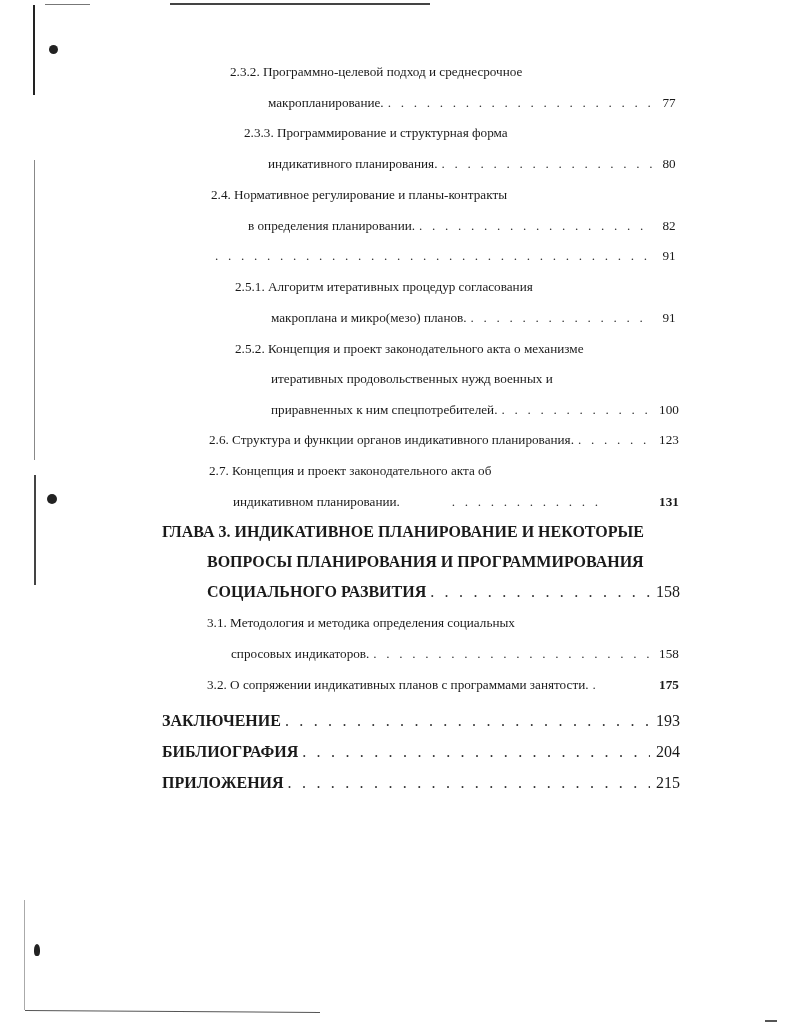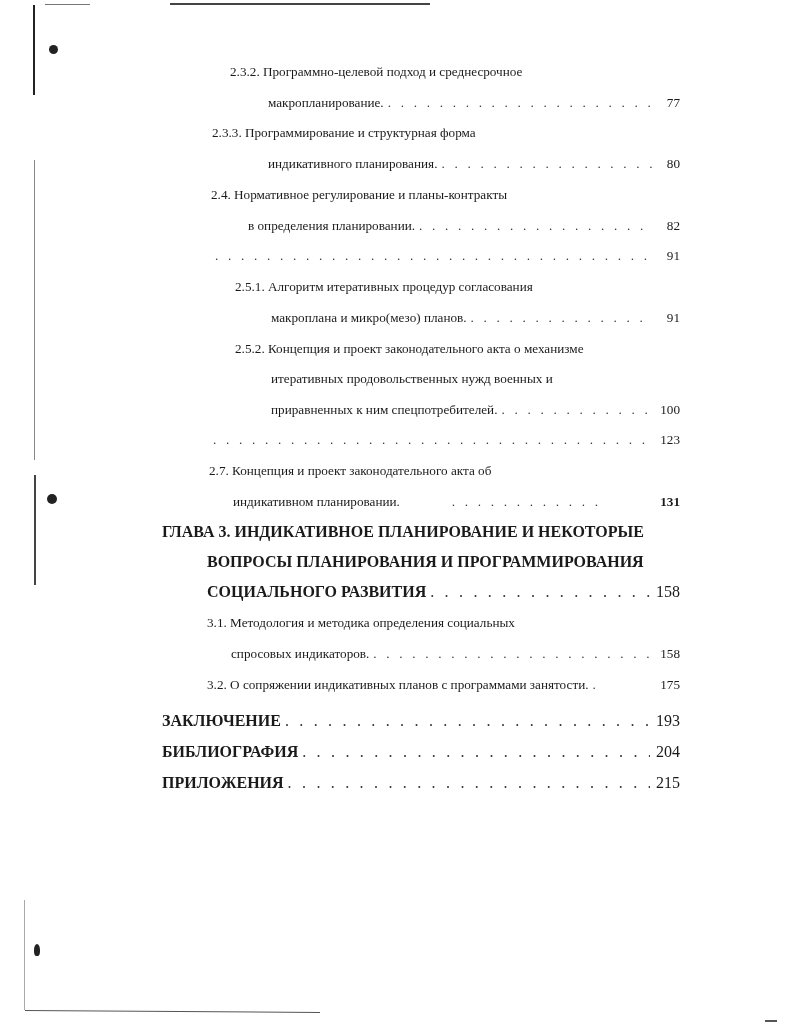--- a/index.html
+++ b/index.html
@@ -13,21 +13,21 @@
   .toc-line {
     position: absolute; height: 20px; line-height: 20px;
     font-size: 13.2px; white-space: nowrap;
     display: flex; align-items: baseline;
   }
   .toc-line .txt { flex: 0 0 auto; }
   .toc-line .dots {
     flex: 1 1 auto; overflow: hidden; white-space: nowrap;
     letter-spacing: 3.2px; margin: 0 6px 0 4px; color: #333;
   }
-  .toc-line .pg { flex: 0 0 auto; text-align: right; min-width: 22px; }
+  .toc-line .pg { flex: 0 0 auto; text-align: center; min-width: 22px; }
   .bold { font-weight: bold; font-size: 16px; }
 </style>
 </head>
 <body>
 
 <div class="artifact" style="left:45px;top:4px;width:45px;height:1px;background:#777"></div>
 <div class="artifact" style="left:170px;top:3px;width:260px;height:2px;background:#444"></div>
 <div class="artifact" style="left:33px;top:5px;width:2px;height:90px"></div>
 <div class="artifact" style="left:34px;top:160px;width:1px;height:300px;background:#888"></div>
 <div class="artifact" style="left:34px;top:475px;width:2px;height:110px;background:#444"></div>
@@ -40,21 +40,21 @@
 
 <div id="toc">
     <div class="toc-line" style="left: 230px; top: 62px;">
       <span class="txt">2.3.2. Программно-целевой подход и среднесрочное</span>
     </div>
     <div class="toc-line" style="left: 268px; top: 93px; width: 412px;">
       <span class="txt">макропланирование.</span>
       <span class="dots">. . . . . . . . . . . . . . . . . . . . . . . . . . . . . . . . . . . . . . . . . . . . . . . . . . . . . . . . . . . . . . . . .</span>
       <span class="pg" style="font-weight: normal;">77</span>
     </div>
-    <div class="toc-line" style="left: 212px; top: 123px;">
+    <div class="toc-line" style="left: 244px; top: 123px;">
       <span class="txt">2.3.3. Программирование и структурная форма</span>
     </div>
     <div class="toc-line" style="left: 268px; top: 154px; width: 412px;">
       <span class="txt">индикативного планирования.</span>
       <span class="dots">. . . . . . . . . . . . . . . . . . . . . . . . . . . . . . . . . . . . . . . . . . . . . . . . . . . . . . . . . . . . . . . . .</span>
       <span class="pg" style="font-weight: normal;">80</span>
     </div>
     <div class="toc-line" style="left: 211px; top: 185px;">
       <span class="txt">2.4. Нормативное регулирование и планы-контракты</span>
     </div>
@@ -80,20 +80,21 @@
     </div>
     <div class="toc-line" style="left: 271px; top: 369px;">
       <span class="txt">итеративных продовольственных нужд военных и</span>
     </div>
     <div class="toc-line" style="left: 271px; top: 400px; width: 409px;">
       <span class="txt">приравненных к ним спецпотребителей.</span>
       <span class="dots">. . . . . . . . . . . . . . . . . . . . . . . . . . . . . . . . . . . . . . . . . . . . . . . . . . . . . . . . . . . . . . . . .</span>
       <span class="pg" style="font-weight: normal;">100</span>
     </div>
     <div class="toc-line" style="left: 209px; top: 430px; width: 471px;">
+      <span class="txt">2.6. Структура и функции органов индикативного планирования.</span>
       <span class="dots">. . . . . . . . . . . . . . . . . . . . . . . . . . . . . . . . . . . . . . . . . . . . . . . . . . . . . . . . . . . . . . . . .</span>
       <span class="pg" style="font-weight: normal;">123</span>
     </div>
     <div class="toc-line" style="left: 209px; top: 461px;">
       <span class="txt">2.7. Концепция и проект законодательного акта об</span>
     </div>
     <div class="toc-line" style="left: 233px; top: 492px; width: 447px; gap: 48px;">
       <span class="txt">индикативном планировании.</span>
       <span class="dots">. . . . . . . . . . . . . . . . . . . . . . . . . . . . . . . . . . . . . . . . . . . . . . . . . . . . . . . . . . . . . . . . .</span>
       <span class="pg" style="font-weight: bold;">131</span>
@@ -113,21 +114,21 @@
       <span class="txt">3.1. Методология и методика определения социальных</span>
     </div>
     <div class="toc-line" style="left: 231px; top: 644px; width: 449px;">
       <span class="txt">спросовых индикаторов.</span>
       <span class="dots">. . . . . . . . . . . . . . . . . . . . . . . . . . . . . . . . . . . . . . . . . . . . . . . . . . . . . . . . . . . . . . . . .</span>
       <span class="pg" style="font-weight: normal;">158</span>
     </div>
     <div class="toc-line" style="left: 207px; top: 675px; width: 473px;">
       <span class="txt">3.2. О сопряжении индикативных планов с программами занятости.</span>
       <span class="dots">. . . . . . . . . . . . . . . . . . . . . . . . . . . . . . . . . . . . . . . . . . . . . . . . . . . . . . . . . . . . . . . . .</span>
-      <span class="pg" style="font-weight: normal; margin-left: 48px;">175</span>
+      <span class="pg" style="font-weight: bold; margin-left: 48px;">175</span>
     </div>
     <div class="toc-line bold" style="left: 162px; top: 711px; width: 518px;">
       <span class="txt">ЗАКЛЮЧЕНИЕ</span>
       <span class="dots" style="font-weight: normal;">. . . . . . . . . . . . . . . . . . . . . . . . . . . . . . . . . . . . . . . . . . . . . . . . . . . . . . . . . . . . . . . . .</span>
       <span class="pg" style="font-weight: normal;">193</span>
     </div>
     <div class="toc-line bold" style="left: 162px; top: 742px; width: 518px;">
       <span class="txt">БИБЛИОГРАФИЯ</span>
       <span class="dots" style="font-weight: normal;">. . . . . . . . . . . . . . . . . . . . . . . . . . . . . . . . . . . . . . . . . . . . . . . . . . . . . . . . . . . . . . . . .</span>
       <span class="pg" style="font-weight: normal;">204</span>

